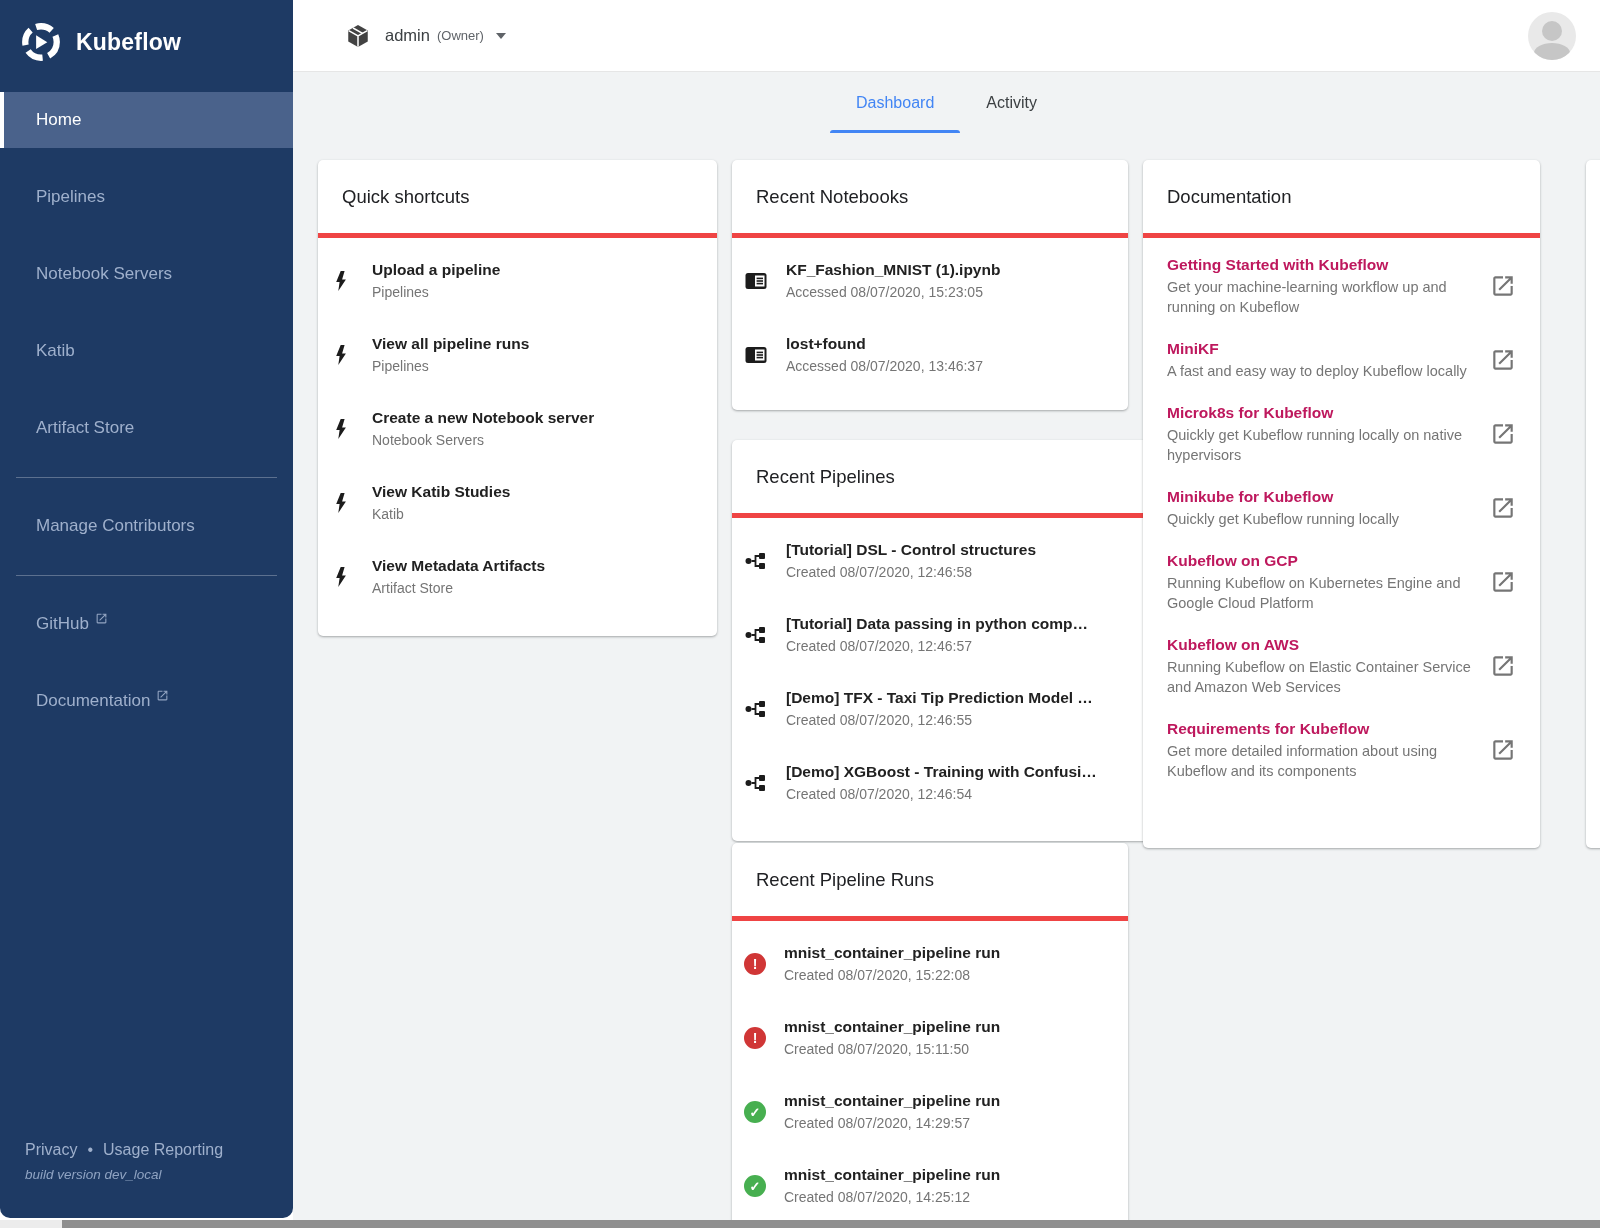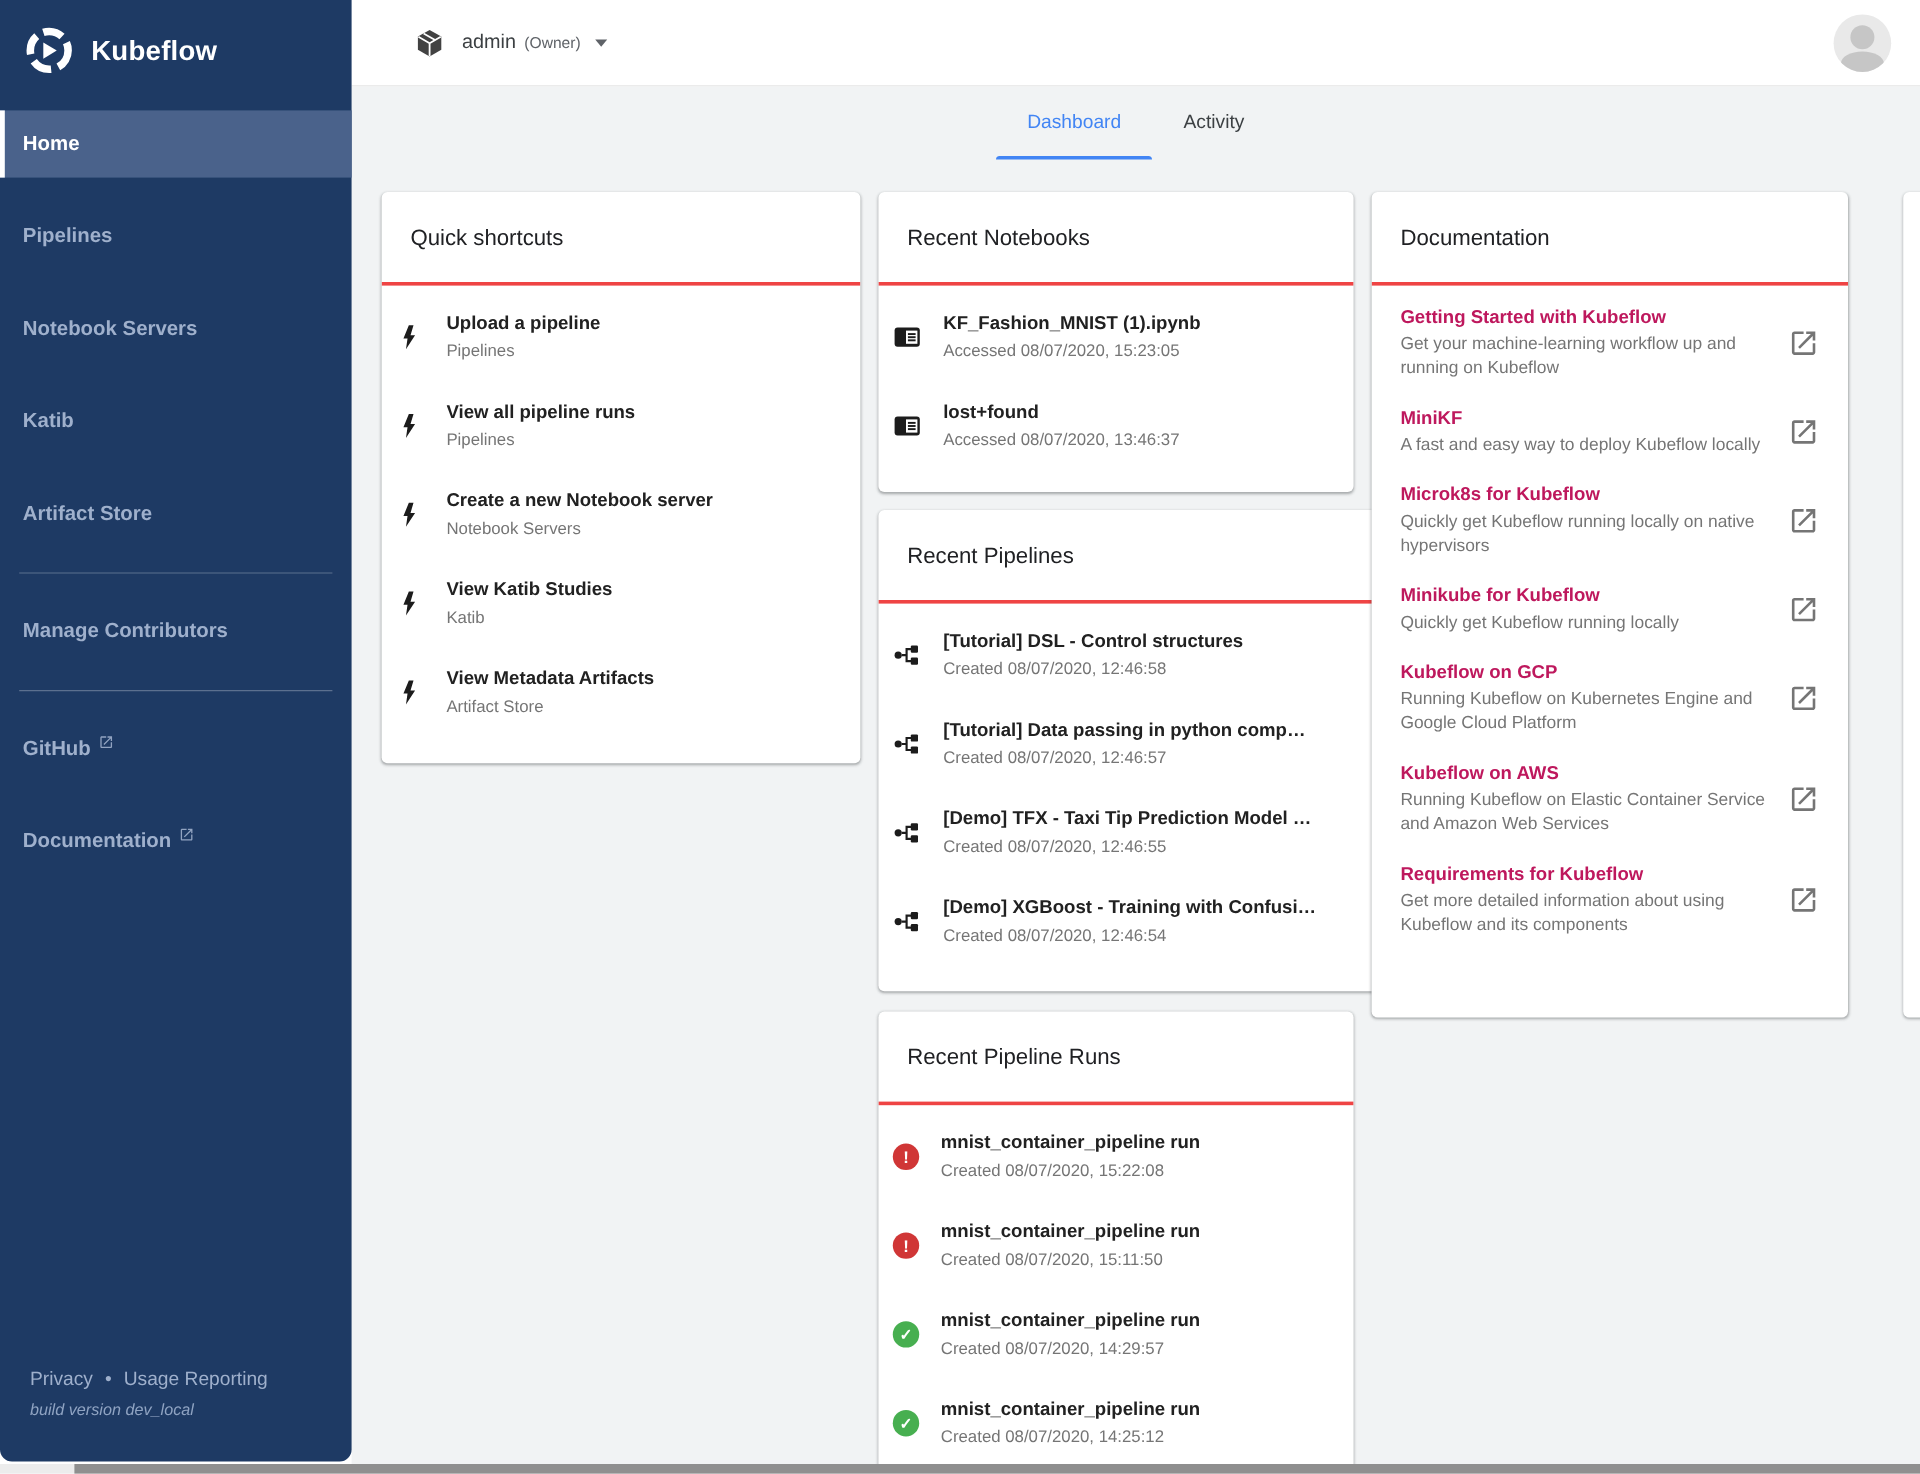--- a/index.html
+++ b/index.html
@@ -13,23 +13,23 @@
   .main   { position:absolute; left:293px; top:72px; width:1307px; height:1148px;
             background:#f1f3f4; overflow:hidden; z-index:1; }
 
   
   .sidebar { position:absolute; left:0; top:0; width:293px; height:1218px;
              background:#1e3a64; z-index:5; border-radius:0 0 10px 10px; }
   .logo-row { height:84px; display:flex; align-items:center; padding-left:20px; gap:14px; }
   .logo-mark { width:42px; height:42px; display:flex; align-items:center; }
   .logo-text { color:#ffffff; font-size:23px; font-weight:700; letter-spacing:.2px; }
   .nav { padding-top:8px; }
-  .nav-item { height:56px; display:flex; align-items:center; padding-left:19px;
+  .nav-item { height:56px; display:flex; align-items:center; padding-left:36px;
               margin-bottom:21px; color:#9fb0cc; font-size:17px; cursor:pointer;
-              position:relative;font-weight:bold; }
+              position:relative; }
   .nav-item.active { background:#4a628b; color:#ffffff; }
   .nav-item.active::before { content:""; position:absolute; left:0; top:0; bottom:0;
               width:4px; background:#ffffff; }
   .side-div { border:none; border-top:1px solid rgba(255,255,255,.28);
               margin:10px 16px 20px 16px; }
   .ext-label { display:flex; align-items:flex-start; gap:6px; }
   .side-ext-icon { margin-top:-4px; opacity:.9; }
   .sidebar-footer { position:absolute; left:25px; bottom:36px; color:#9fb0cc; }
   .footer-links { font-size:16px; display:flex; gap:10px; align-items:center;margin-top:31px; }
   .footer-links .lnk { cursor:pointer; }
@@ -57,26 +57,26 @@
   .tab.active { color:#4285f4; }
   .tab.active::after { content:""; position:absolute; left:0; right:0; bottom:0;
          height:3px; background:#4285f4; border-radius:3px 3px 0 0; }
 
   
   .card { position:absolute; background:#ffffff; border-radius:5px;
           box-shadow:0 1px 2px rgba(60,64,67,.3), 0 1px 3px rgba(60,64,67,.15);
           overflow:hidden; }
   .card-quick    { left:25px;  top:88px;  width:399px; height:476px; }
   .card-notes    { left:439px; top:88px;  width:396px; height:250px; }
-  .card-pipes    { left:439px; top:353px; width:464px; height:401px; }
+  .card-pipes    { left:439px; top:368px; width:464px; height:401px; }
   .card-runs     { left:439px; top:771px; width:396px; height:520px; }
   .card-docs     { left:850px; top:88px;  width:397px; height:688px; }
   .card-sliver   { left:1293px; top:88px; width:20px;  height:688px; }
   .card-header { height:78px; display:flex; align-items:center; padding:0 24px;
-                 border-bottom:3px solid #ef4444; }
+                 border-bottom:5px solid #ef4444; }
   .card-title { font-size:18.5px; color:#202124; font-weight:400; }
   .card-body { padding:6px 0; }
 
   .li { display:flex; align-items:center; gap:18px; padding:16px 12px; cursor:pointer; }
   .li-icon { width:24px; height:24px; flex:0 0 24px; display:flex; }
   .li-text { min-width:0; }
   .li-title { font-size:15.5px; font-weight:700; color:#212121; line-height:20px;
               white-space:nowrap; overflow:hidden; }
   .li-sub { font-size:14px; color:#757575; line-height:20px; margin-top:2px;
             white-space:nowrap; }

